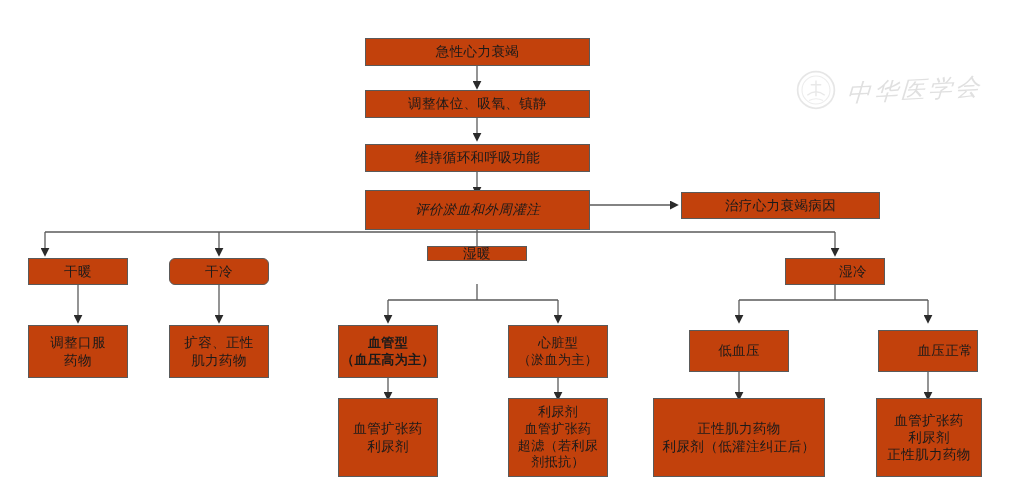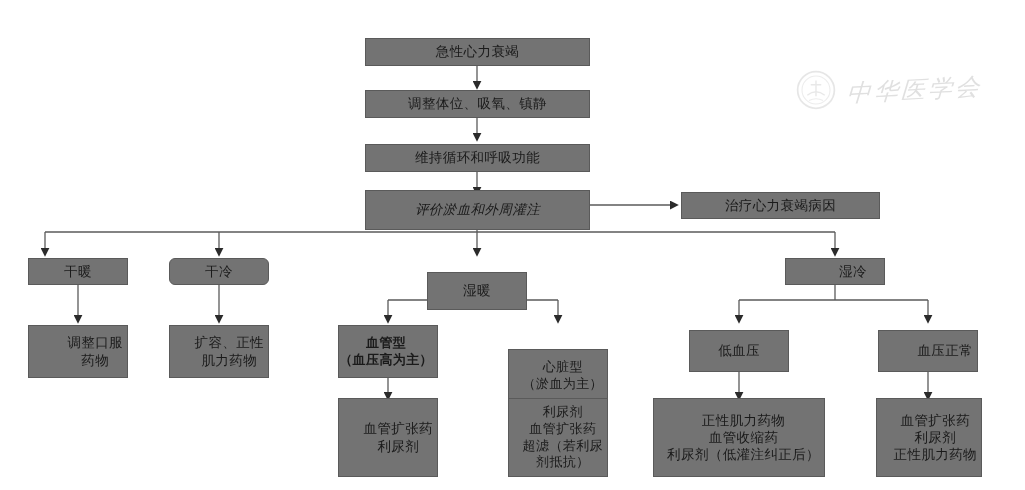--- a/index.html
+++ b/index.html
@@ -5,29 +5,29 @@
   html,body{margin:0;padding:0;}
   body{
     width:1025px;height:490px;background:#ffffff;
     font-family:"DejaVu Sans","Liberation Sans",sans-serif;
     position:relative;overflow:hidden;
   }
   #canvas{position:absolute;left:0;top:0;width:1025px;height:490px;}
   #wires{position:absolute;left:0;top:0;width:1025px;height:490px;}
   .node{
     position:absolute;box-sizing:border-box;
-    border:1.3px solid #5a5a5a;background:#737373;
+    border:1.3px solid #5a5a5a;background:#c2410c;
     display:flex;align-items:center;justify-content:center;
     text-align:center;color:#1a1a1a;
     font-size:13.5px;line-height:1.32;letter-spacing:.4px;
     padding:2px 4px;
   }
   .node .ln{display:block;white-space:nowrap;}
   .node.small{font-size:13px;}
-  .node.tight{line-height:1.28;justify-content:flex-end;}
+  .node.tight{line-height:1.28;}
   
   #watermark{
     position:absolute;left:795px;top:62px;width:190px;height:56px;
     display:flex;align-items:center;gap:10px;
     opacity:.30;pointer-events:none;
   }
   #wm-seal{width:42px;height:42px;flex:0 0 42px;}
   #wm-text{
     font-family:"DejaVu Serif","Liberation Serif",serif;
     font-size:24px;color:#9a9a9a;letter-spacing:3px;
@@ -117,21 +117,21 @@
         <span class="ln">干暖</span>
       </div>
     </div>
 
   <div class="node" style="left:169px;top:258px;width:100px;height:27px;border-radius:6px;">
       <div>
         <span class="ln">干冷</span>
       </div>
     </div>
 
-  <div class="node" style="left:427px;top:272px;width:100px;height:38px;">
+  <div class="node" style="left:427px;top:246px;width:100px;height:15px;">
       <div>
         <span class="ln">湿暖</span>
       </div>
     </div>
 
   <div class="node" style="left:785px;top:258px;width:100px;height:27px;padding-left:40px;">
       <div>
         <span class="ln">湿冷</span>
       </div>
     </div>
@@ -150,21 +150,21 @@
       </div>
     </div>
 
   <div class="node tight small" style="left:338px;top:325px;width:100px;height:53px;font-weight:bold;">
       <div>
         <span class="ln">血管型</span>
         <span class="ln">（血压高为主）</span>
       </div>
     </div>
 
-  <div class="node tight small" style="left:508px;top:325px;width:100px;height:53px;margin-top:24px;">
+  <div class="node tight small" style="left:508px;top:325px;width:100px;height:53px;">
       <div>
         <span class="ln">心脏型</span>
         <span class="ln">（淤血为主）</span>
       </div>
     </div>
 
   <div class="node" style="left:689px;top:330px;width:100px;height:42px;">
       <div>
         <span class="ln">低血压</span>
       </div>
@@ -188,21 +188,20 @@
         <span class="ln">利尿剂</span>
         <span class="ln">血管扩张药</span>
         <span class="ln">超滤（若利尿</span>
         <span class="ln">剂抵抗）</span>
       </div>
     </div>
 
   <div class="node tight" style="left:653px;top:398px;width:172px;height:79px;">
       <div>
         <span class="ln">正性肌力药物</span>
-        <span class="ln">血管收缩药</span>
         <span class="ln">利尿剂（低灌注纠正后）</span>
       </div>
     </div>
 
   <div class="node tight" style="left:876px;top:398px;width:106px;height:79px;">
       <div>
         <span class="ln">血管扩张药</span>
         <span class="ln">利尿剂</span>
         <span class="ln">正性肌力药物</span>
       </div>

